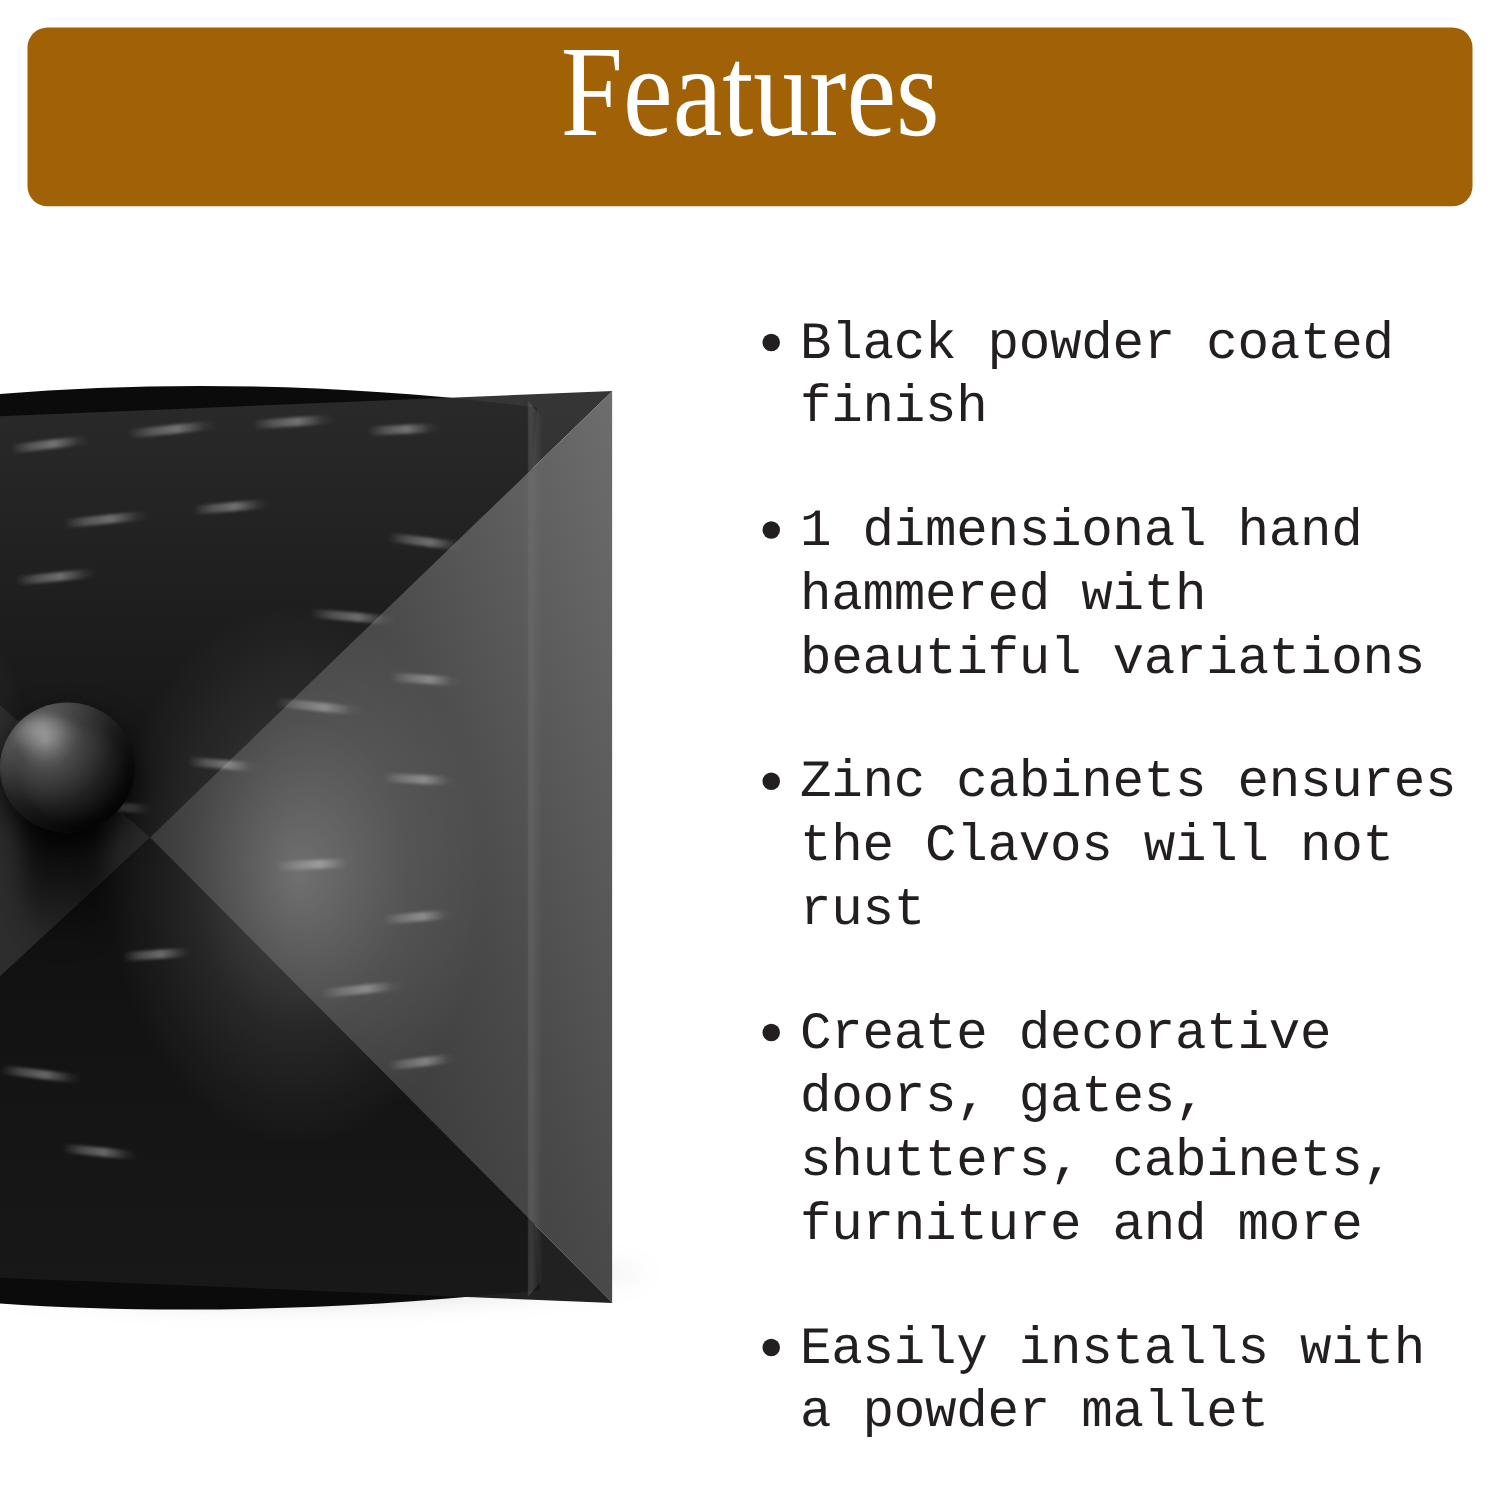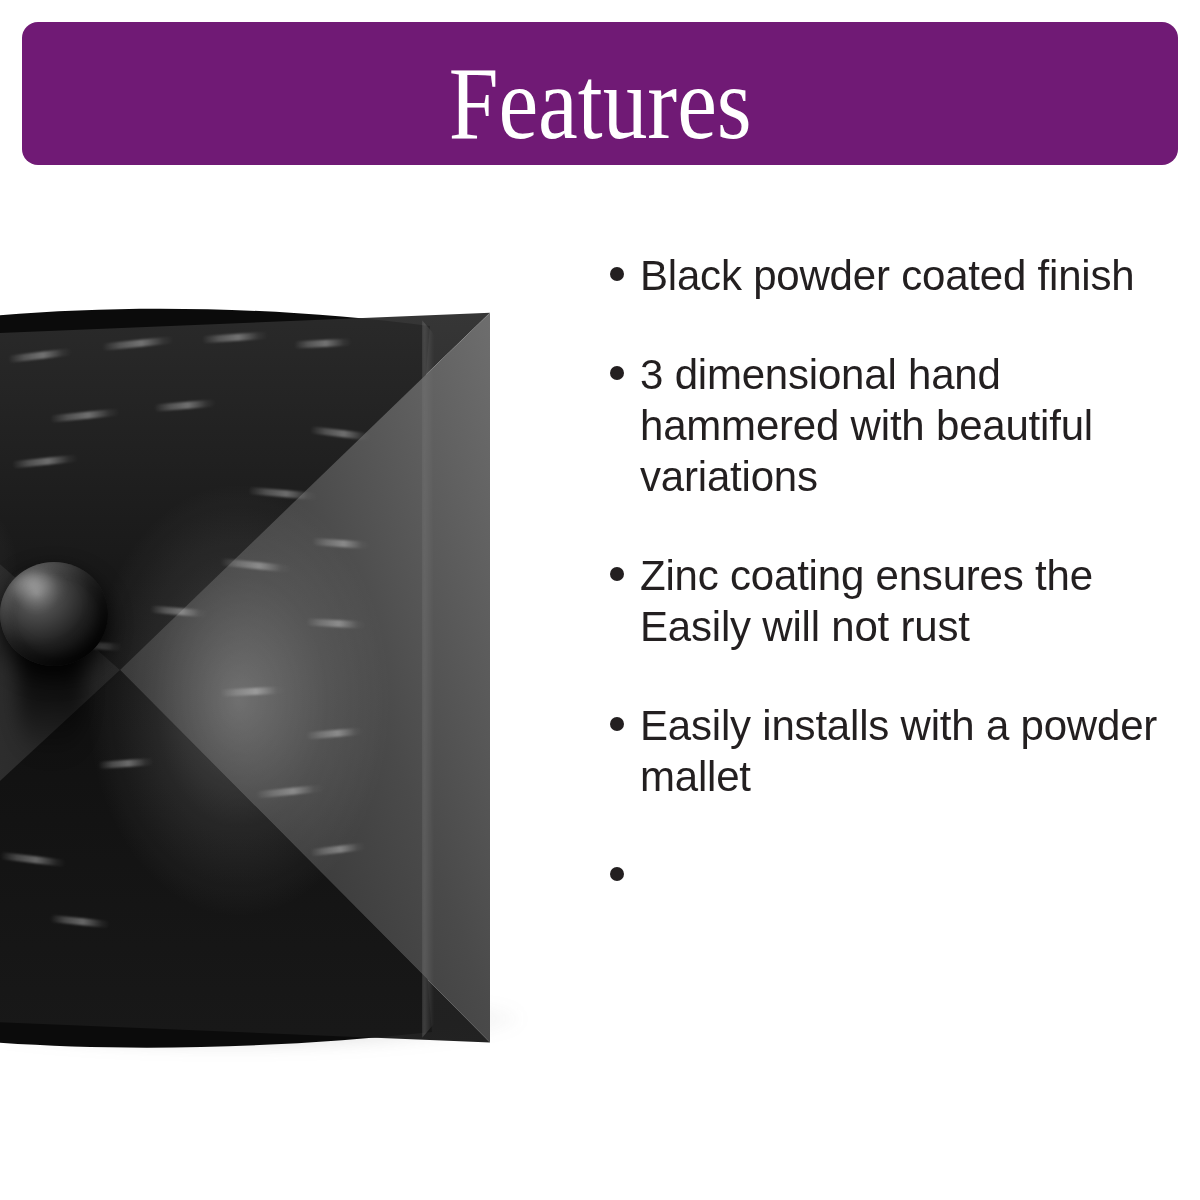--- a/index.html
+++ b/index.html
@@ -9,23 +9,23 @@
     font-family:"Liberation Sans", sans-serif;
     overflow:hidden;
     position:relative;
   }
 
   
   #header-banner{
     position:absolute;
     left:22px; top:22px;
     width:1156px; height:143px;
-    background:#701a75;
+    background:#a16207;
     border-radius:16px;
-    display:flex; align-items:flex-end; justify-content:center;
+    display:flex; align-items:flex-start; justify-content:center;
   }
   #page-title{
     font-family:"Liberation Serif", "DejaVu Serif", serif;
     font-size:104px;
     line-height:1;
     color:#ffffff;
     letter-spacing:0px;
     transform:scaleX(0.86);
     transform-origin:center;
     white-space:nowrap;
@@ -146,20 +146,21 @@
     border-radius:50%;
     background:#231f20;
     margin:17px 16px 0 10px;
   }
   .feature-text{
     font-size:42px;
     line-height:51px;
     color:#231f20;
     letter-spacing:-0.2px;
     font-weight:400;
+    font-family:Liberation Mono, monospace;
   }
 </style>
 </head>
 <body>
 
 <div id="header-banner">
   <div id="page-title">Features</div>
 </div>
 
 <div id="product-image">
@@ -205,25 +206,29 @@
   </div>
 </div>
 
 <ul id="features-list" style="list-style:none;">
   <li class="feature-item">
     <span class="feature-bullet"></span>
     <span class="feature-text">Black powder coated finish</span>
   </li>
   <li class="feature-item">
     <span class="feature-bullet"></span>
-    <span class="feature-text">3 dimensional hand hammered with beautiful variations</span>
-  </li>
-  <li class="feature-item">
-    <span class="feature-bullet"></span>
-    <span class="feature-text">Zinc coating ensures the Easily will not rust</span>
+    <span class="feature-text">1 dimensional hand hammered with beautiful variations</span>
+  </li>
+  <li class="feature-item">
+    <span class="feature-bullet"></span>
+    <span class="feature-text">Zinc cabinets ensures the Clavos will not rust</span>
+  </li>
+  <li class="feature-item">
+    <span class="feature-bullet"></span>
+    <span class="feature-text">Create decorative doors, gates, shutters, cabinets, furniture and more</span>
   </li>
   <li class="feature-item">
     <span class="feature-bullet"></span>
     <span class="feature-text">Easily installs with a powder mallet</span>
   </li>
   <li class="feature-item">
     <span class="feature-bullet"></span>
   </li>
 </ul>
 

